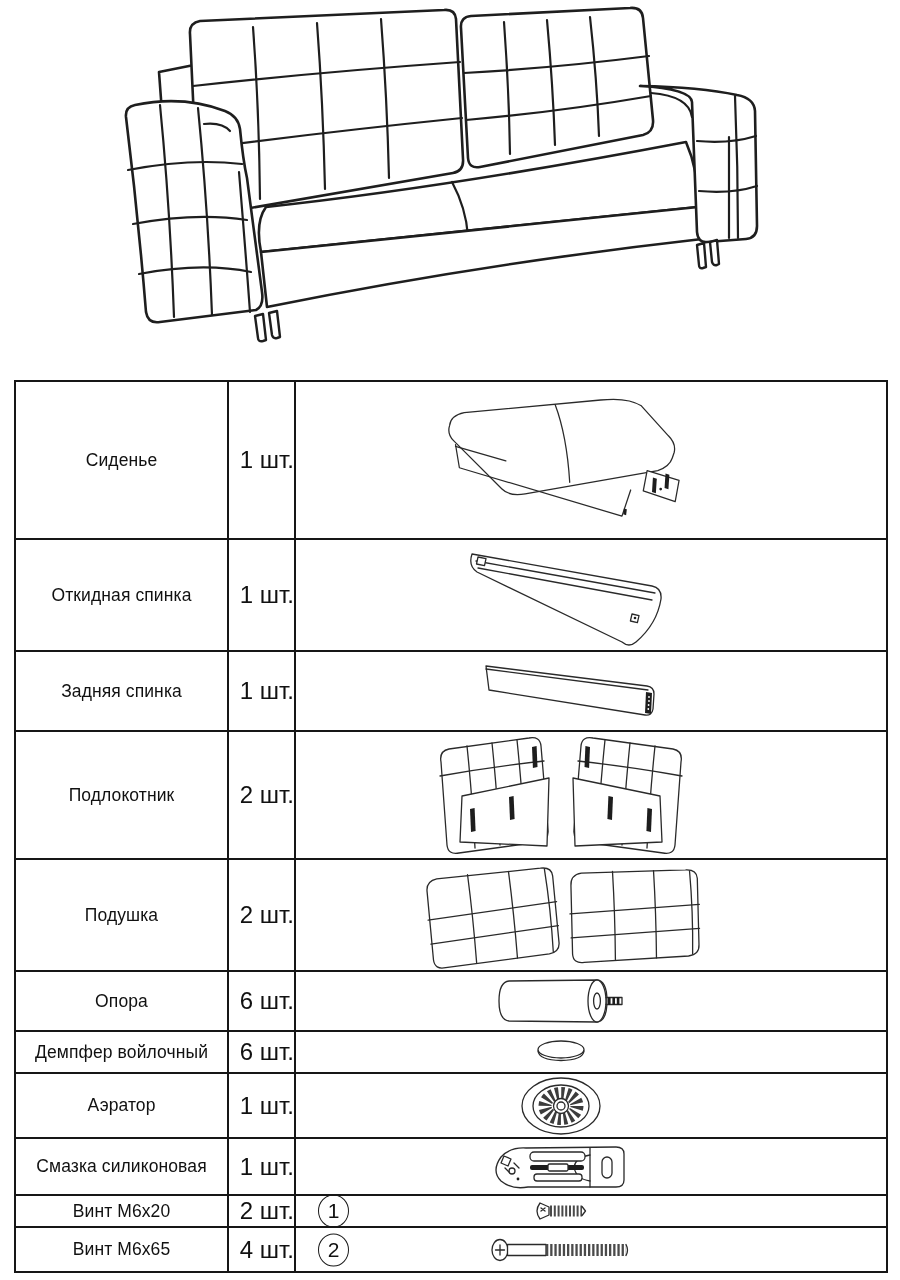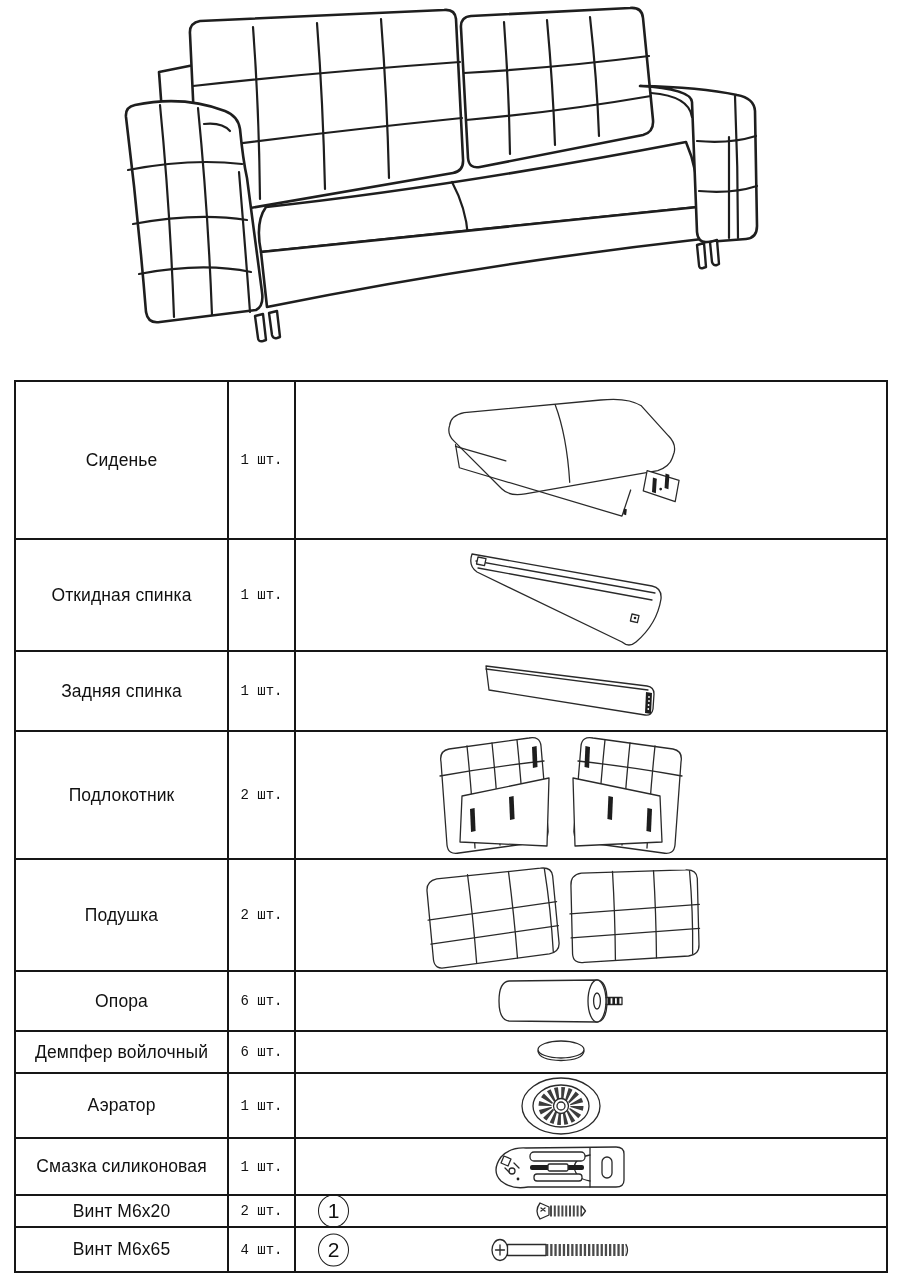--- a/index.html
+++ b/index.html
@@ -11,21 +11,21 @@
   .hero{position:absolute;left:105px;top:2px;width:662px;height:352px;}
   table.parts{
     position:absolute;left:14px;top:380px;border-collapse:collapse;
     table-layout:fixed;width:872px;
   }
   table.parts td{
     border:2px solid #161616;padding:0;vertical-align:middle;
     background:#fff;overflow:hidden;
   }
   td.name{ text-align:center;font-size:17.5px;letter-spacing:.1px;}
-  td.qty{ text-align:center;font-size:14px;font-family:Liberation Mono, monospace;}
+  td.qty{ text-align:right;font-size:24px;}
   td.ill{ position:relative;text-align:center;}
   td.ill svg{position:relative;left:-30px;vertical-align:middle;display:inline-block;}
   .rh0{height:158px}.rh1{height:112px}.rh2{height:80px}.rh3{height:128px}
   .rh4{height:106px}.rh5{height:60px}.rh6{height:42px}.rh7{height:65px}
   .rh8{height:57px}.rh9{height:32px}.rh10{height:45px}
   .marker{
     position:absolute;left:22px;top:50%;transform:translateY(-50%);
     width:29px;height:31px;border:1.7px solid #1b1b1b;border-radius:50%;
     font-size:21px;line-height:30px;text-align:center;color:#111;background:#fff;
   }

